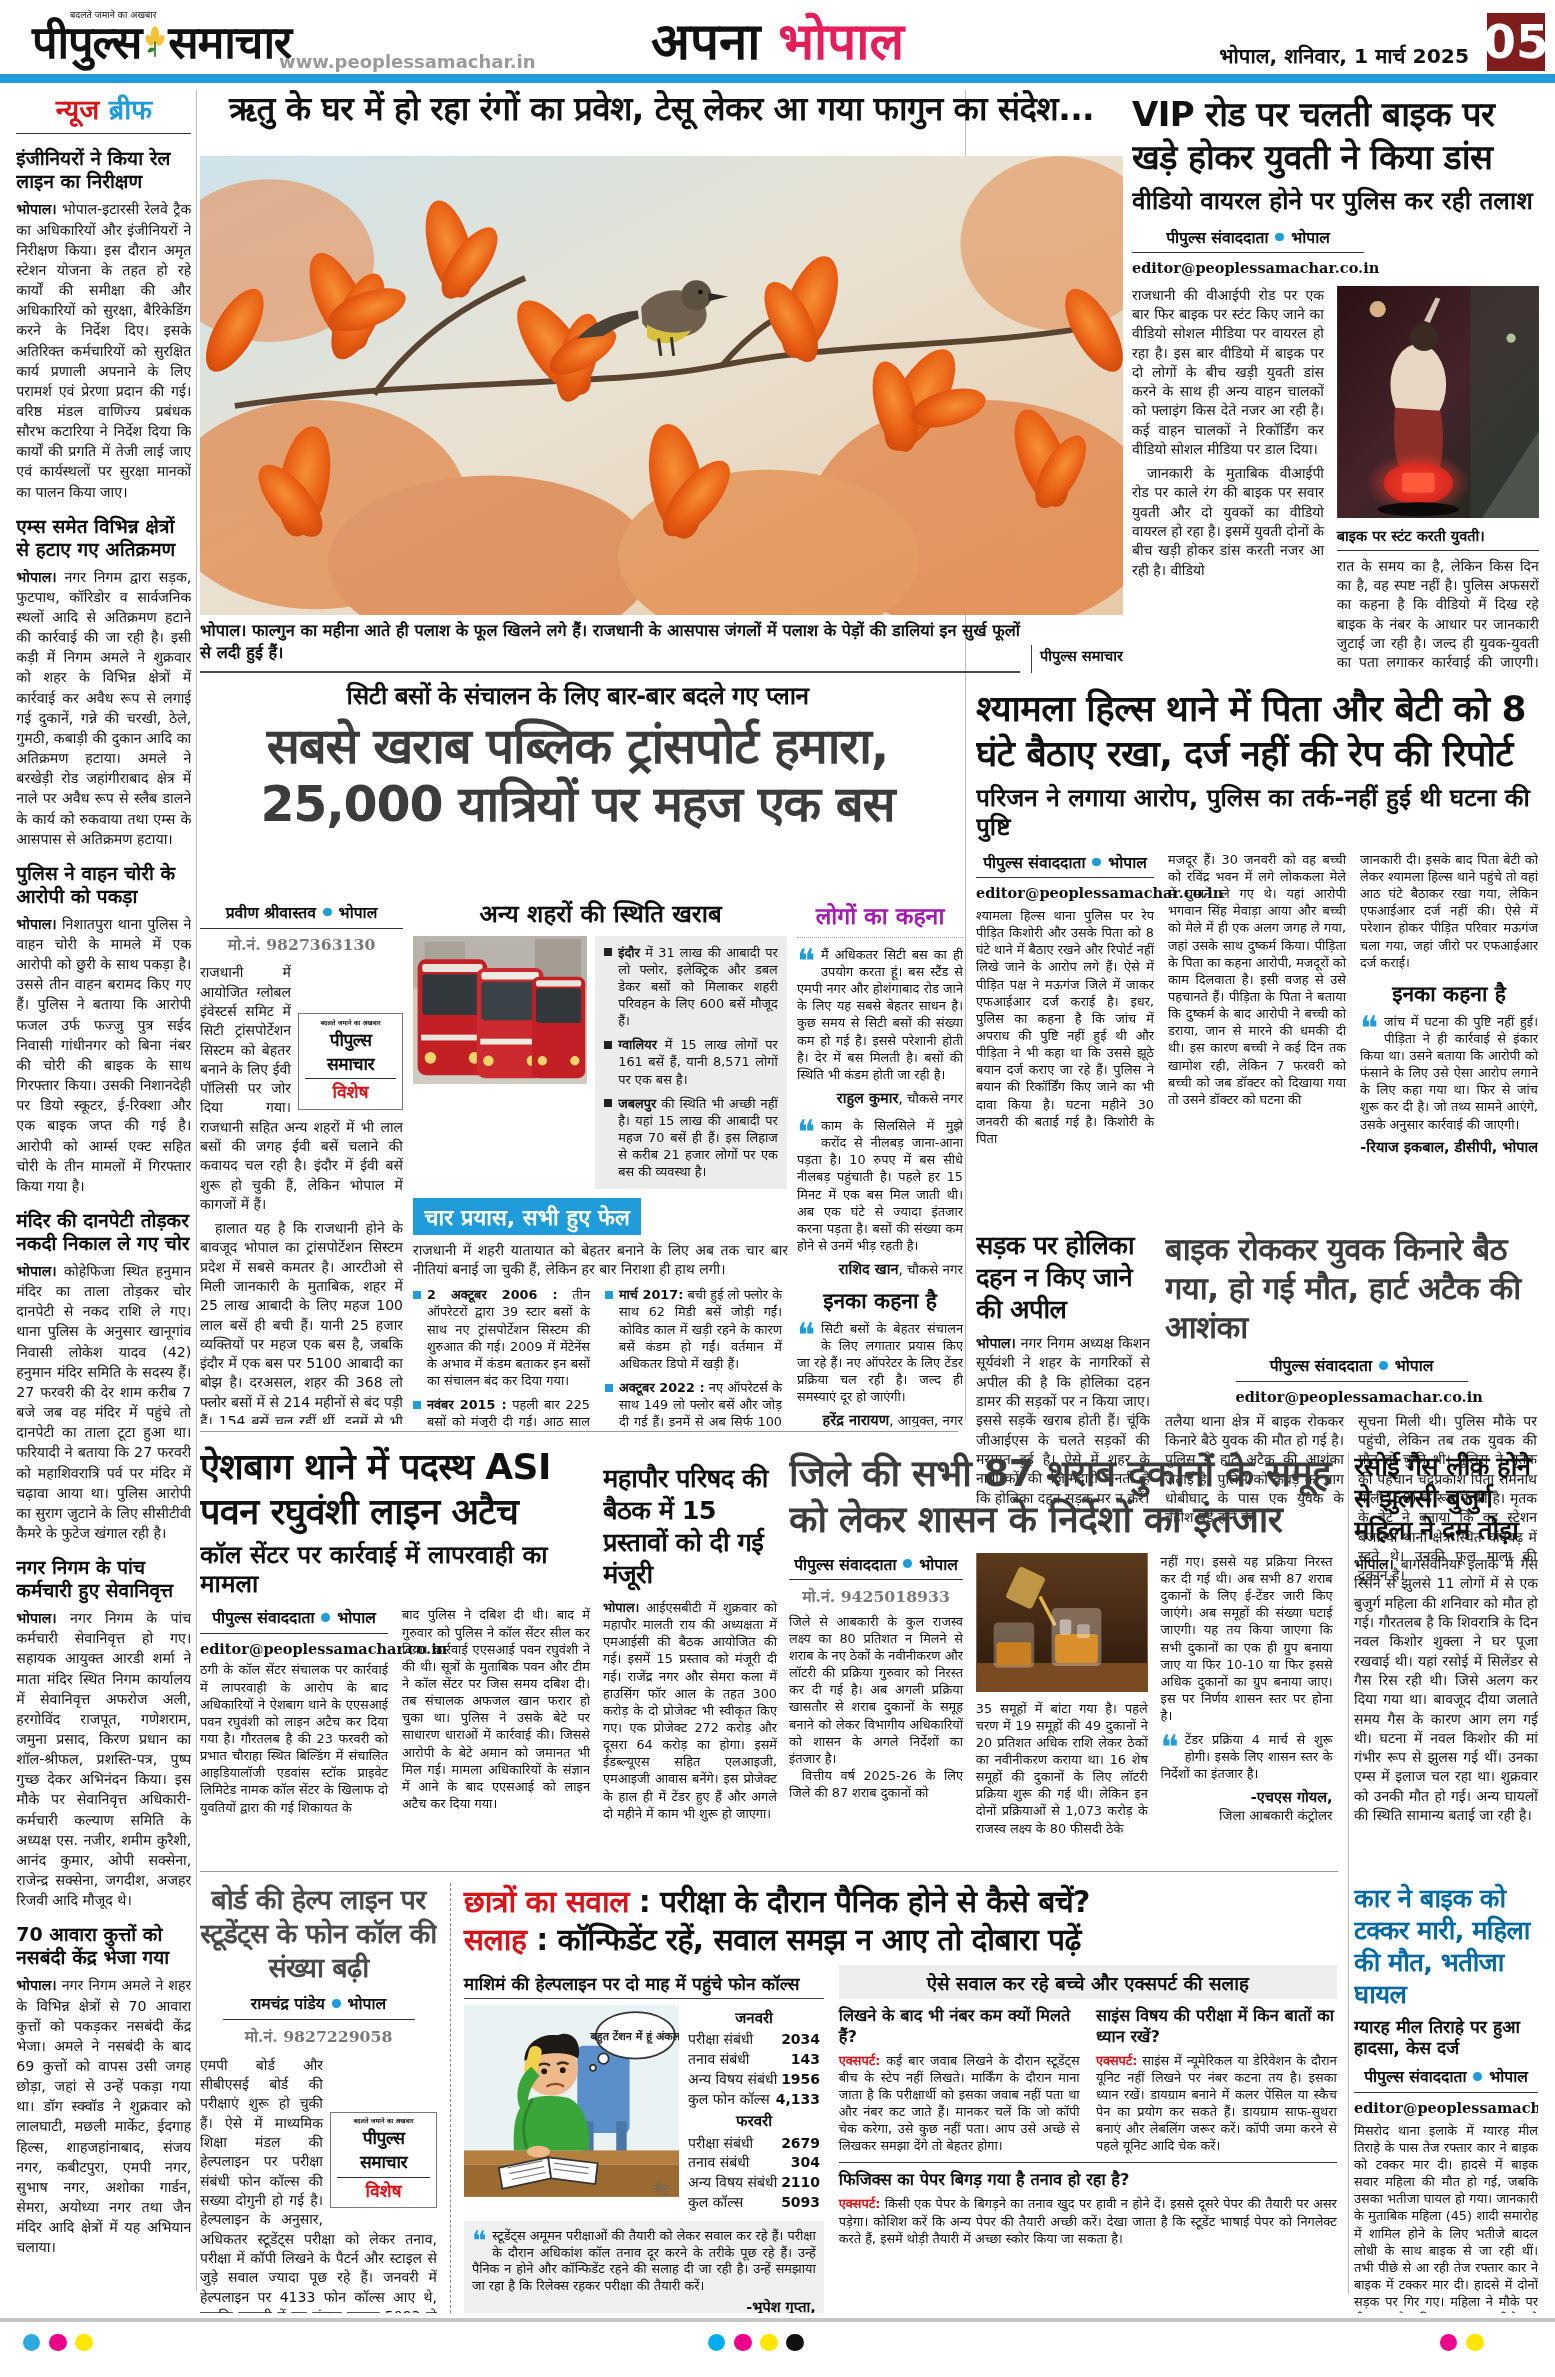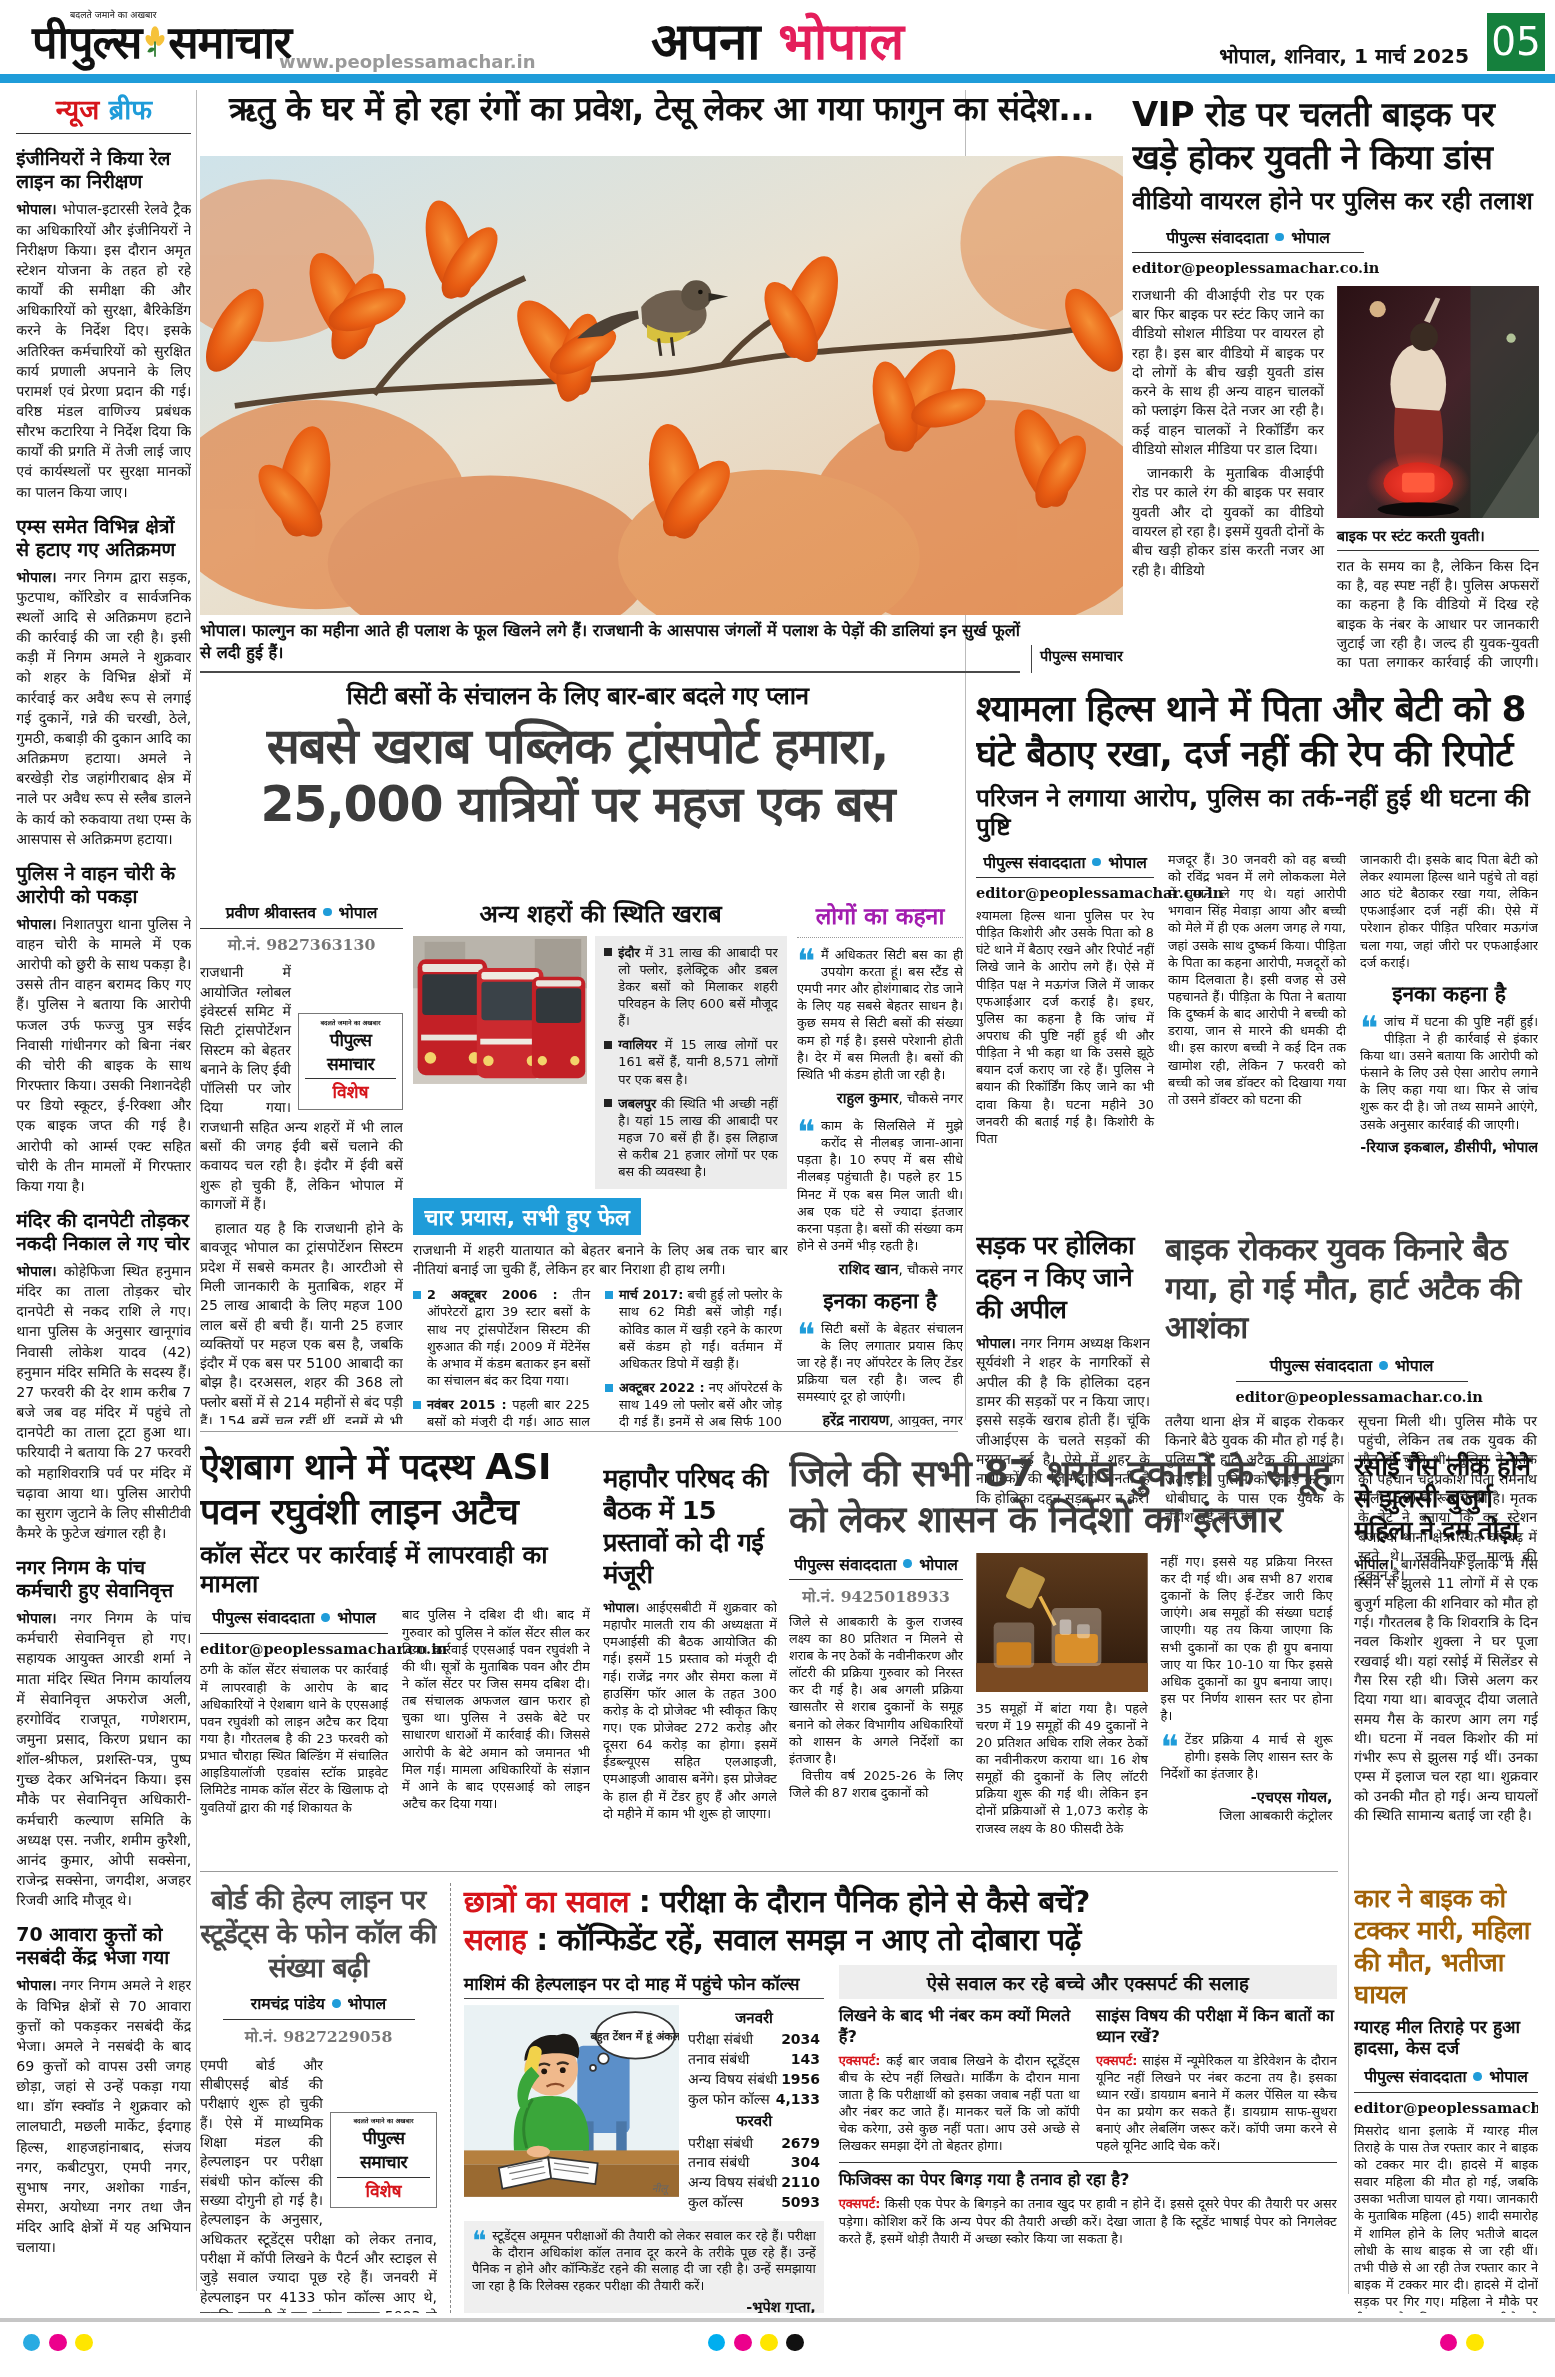--- a/index.html
+++ b/index.html
@@ -8,21 +8,21 @@
   #page{position:absolute;inset:0;background:#fff;overflow:hidden}
   .abs{position:absolute}
   .jt{text-align:justify}
   .vr{position:absolute;width:0.6px;background:#bbb}
   .hrline{position:absolute;height:1.7px;background:#555}
   .logo-big{font-size:45px;font-weight:bold;letter-spacing:-1.2px;line-height:1;display:flex;align-items:flex-start;gap:3.5px}
   .website{font-size:18px;color:#9a9a9a;font-weight:bold}
   .section-title{font-size:51px;font-weight:bold;line-height:1;white-space:nowrap}
   .section-title .pink{color:#e41e5b}
   .dateline{font-size:20.3px;font-weight:bold;text-align:right}
-  .pagenum{background:#15803d;color:#fff;font-size:39px;font-weight:normal;display:flex;align-items:center;justify-content:center}
+  .pagenum{background:#7f1d1d;color:#fff;font-size:47px;font-weight:bold;display:flex;align-items:center;justify-content:center}
   .bluebar{position:absolute;left:0;right:0;height:9.3px;background:#1f9cd9}
   
   .nb-title{font-size:27px;font-weight:bold;text-align:center}
   .nb-title .red{color:#d6151b}.nb-title .blue{color:#1f9cd9}
   .nb-rule{height:1.7px;background:#333;margin:5.8px 0 9.3px}
   .nb-h{font-size:19px;font-weight:bold;line-height:1.22;margin:12.8px 0 5.8px}
   .nb-b{font-size:14.2px;line-height:1.42}
   .lead{font-weight:bold}
   
   .ph-head{font-size:33px;font-weight:bold;text-align:center;line-height:1.05;letter-spacing:-0.6px}
@@ -647,21 +647,21 @@
         <div style="border-top:1.2px solid #333;margin:8.1px 0 7px"></div>
         <div>
           <div class="qa-q">फिजिक्स का पेपर बिगड़ गया है तनाव हो रहा है?</div>
           <p class="qa-a"><span class="ex">एक्सपर्ट:</span><span> किसी एक पेपर के बिगड़ने का तनाव खुद पर हावी न होने दें। इससे दूसरे पेपर की तैयारी पर असर पड़ेगा। कोशिश करें कि अन्य पेपर की तैयारी अच्छी करें। देखा जाता है कि स्टूडेंट भाषाई पेपर को निगलेक्ट करते हैं, इसमें थोड़ी तैयारी में अच्छा स्कोर किया जा सकता है।</span></p>
         </div>
       </div>
     </div>
   </div>
 
   <div class="abs" style="left:1354px;top:1883px;width:184px;height:430px;overflow:hidden">
-    <div class="head-md" style="color:#a16207">कार ने बाइक को टक्कर मारी, महिला की मौत, भतीजा घायल</div>
+    <div class="head-md" style="color:#0369a1">कार ने बाइक को टक्कर मारी, महिला की मौत, भतीजा घायल</div>
     <div class="subhead" style="font-size:17.4px;margin-top:5.8px">ग्यारह मील तिराहे पर हुआ हादसा, केस दर्ज</div>
     <div class="byline" style="margin-top:7px">
       <span>पीपुल्स संवाददाता</span>
         <span class="bdot"></span>
         <span>भोपाल</span>
     </div>
     <div class="email">editor@peoplessamachar.co.in</div>
     <p class="bt-sm jt" style="margin-top:5.8px">मिसरोद थाना इलाके में ग्यारह मील तिराहे के पास तेज रफ्तार कार ने बाइक को टक्कर मार दी। हादसे में बाइक सवार महिला की मौत हो गई, जबकि उसका भतीजा घायल हो गया। जानकारी के मुताबिक महिला (45) शादी समारोह में शामिल होने के लिए भतीजे बादल लोधी के साथ बाइक से जा रही थीं। तभी पीछे से आ रही तेज रफ्तार कार ने बाइक में टक्कर मार दी। हादसे में दोनों सड़क पर गिर गए। महिला ने मौके पर ही दम तोड़ दिया। घायल भतीजे को इलाज के लिए अस्पताल पहुंचाया गया। पुलिस ने कार चालक के खिलाफ केस दर्ज कर जांच शुरू कर दी है।</p>
   </div>
 

